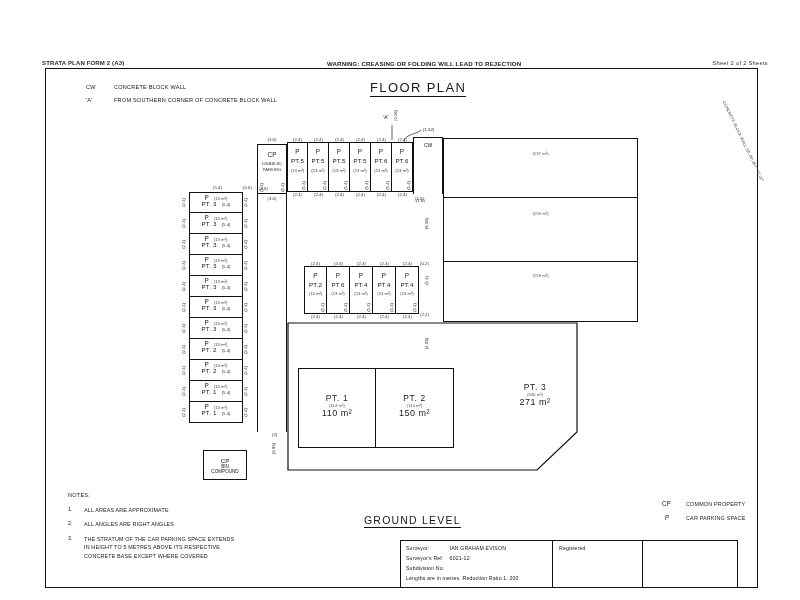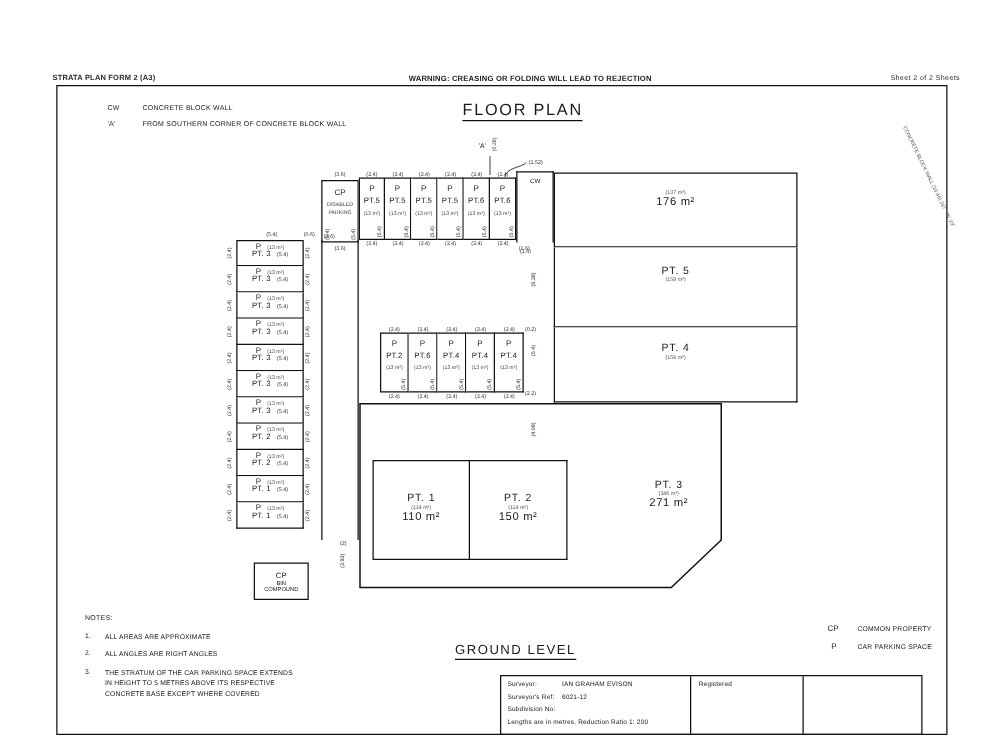--- a/index.html
+++ b/index.html
@@ -157,32 +157,29 @@
 <div class="abs" id="cw-callout">CW</div>
 <svg class="svgline" width="800" height="600">
   <path d="M392,125 L392,140" stroke="#222" stroke-width="0.7" fill="none"></path>
   <path d="M404,142 C404,134 418,134 421,130" stroke="#222" stroke-width="0.7" fill="none"></path>
 </svg>
 <div class="abs" id="diag-note">CONCRETE BLOCK WALL  (16.46)  267° 45' 20"</div>
 
 <div class="abs lot" style="left:443px; top:138px; width:195px; height:60px;">
   <div class="ctr" style="margin-top:12px;">
     <div class="lot-area-paren">(137 m²)</div>
-    <div class="lot-area">176 m²</div>
   </div>
 </div>
 <div class="abs lot" style="left:443px; top:198px; width:195px; height:64px; border-top:none;">
   <div class="ctr" style="margin-top:13px;">
-    <div class="lot-label">PT. 5</div>
     <div class="lot-area-paren">(159 m²)</div>
   </div>
 </div>
 <div class="abs lot" style="left:443px; top:262px; width:195px; height:60px; border-top:none;">
   <div class="ctr" style="margin-top:11px;">
-    <div class="lot-label">PT. 4</div>
     <div class="lot-area-paren">(159 m²)</div>
   </div>
 </div>
 
 <svg class="abs" style="left:287px; top:322px; width:356px; height:150px;" width="356" height="150">
   <polygon points="1,45 1,148 250,148 290,110 290,1 1,1" fill="#fff" stroke="#111" stroke-width="1.2"></polygon>
 </svg>
 <div class="abs ctr" style="left:480px; top:382px; width:110px;">
   <div class="lot-label">PT. 3</div>
   <div class="lot-area-paren">(346 m²)</div>

